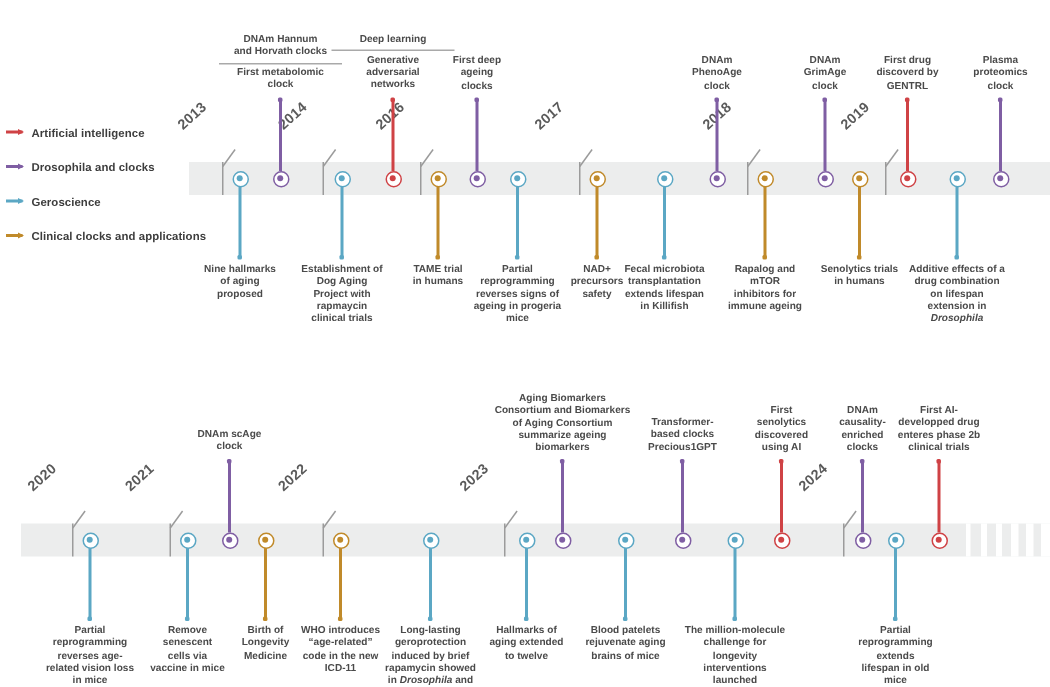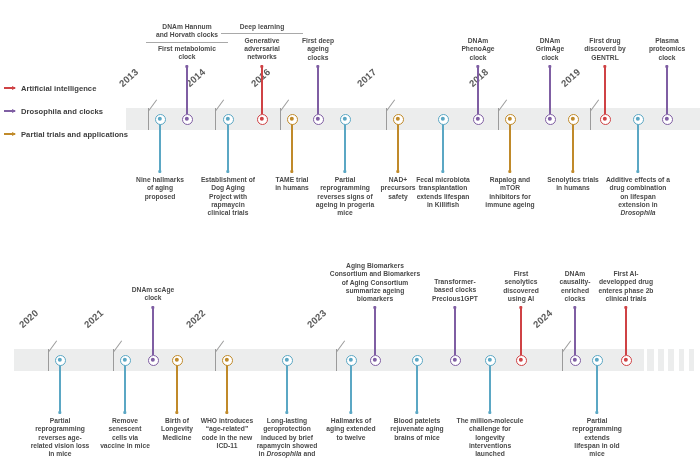--- a/index.html
+++ b/index.html
@@ -56,22 +56,26 @@
   <div class="legend">
       <div class="legend-row">
         <span class="legend-dash" style="color: rgb(207, 66, 69); border-top-color: rgb(207, 66, 69);"></span>
         <span class="legend-label">Artificial intelligence</span>
       </div>
       <div class="legend-row">
         <span class="legend-dash" style="color: rgb(127, 94, 163); border-top-color: rgb(127, 94, 163);"></span>
         <span class="legend-label">Drosophila and clocks</span>
       </div>
       <div class="legend-row">
+        <span class="legend-dash" style="color: rgb(91, 167, 196); border-top-color: rgb(91, 167, 196);"></span>
+        <span class="legend-label">Geroscience</span>
+      </div>
+      <div class="legend-row">
         <span class="legend-dash" style="color: rgb(192, 138, 42); border-top-color: rgb(192, 138, 42);"></span>
-        <span class="legend-label">Partial trials and applications</span>
+        <span class="legend-label">Clinical clocks and applications</span>
       </div>
     </div>
 
   <div id="tl-top">
       <div class="band" style="left: 126px; top: 88px; width: 574px; background: rgb(236, 237, 237);"></div>
       <div class="ytick" style="left: 148px; top: 88px; height: 22px;"></div>
       <div class="ytick" style="left: 148px; top: 77px; height: 14px; transform: rotate(36deg); transform-origin: center bottom;"></div>
       <div class="ylabel" style="left: 124px; top: 58px;">2013</div>
       <div class="ytick" style="left: 215px; top: 88px; height: 22px;"></div>
       <div class="ytick" style="left: 215px; top: 77px; height: 14px; transform: rotate(36deg); transform-origin: center bottom;"></div>

